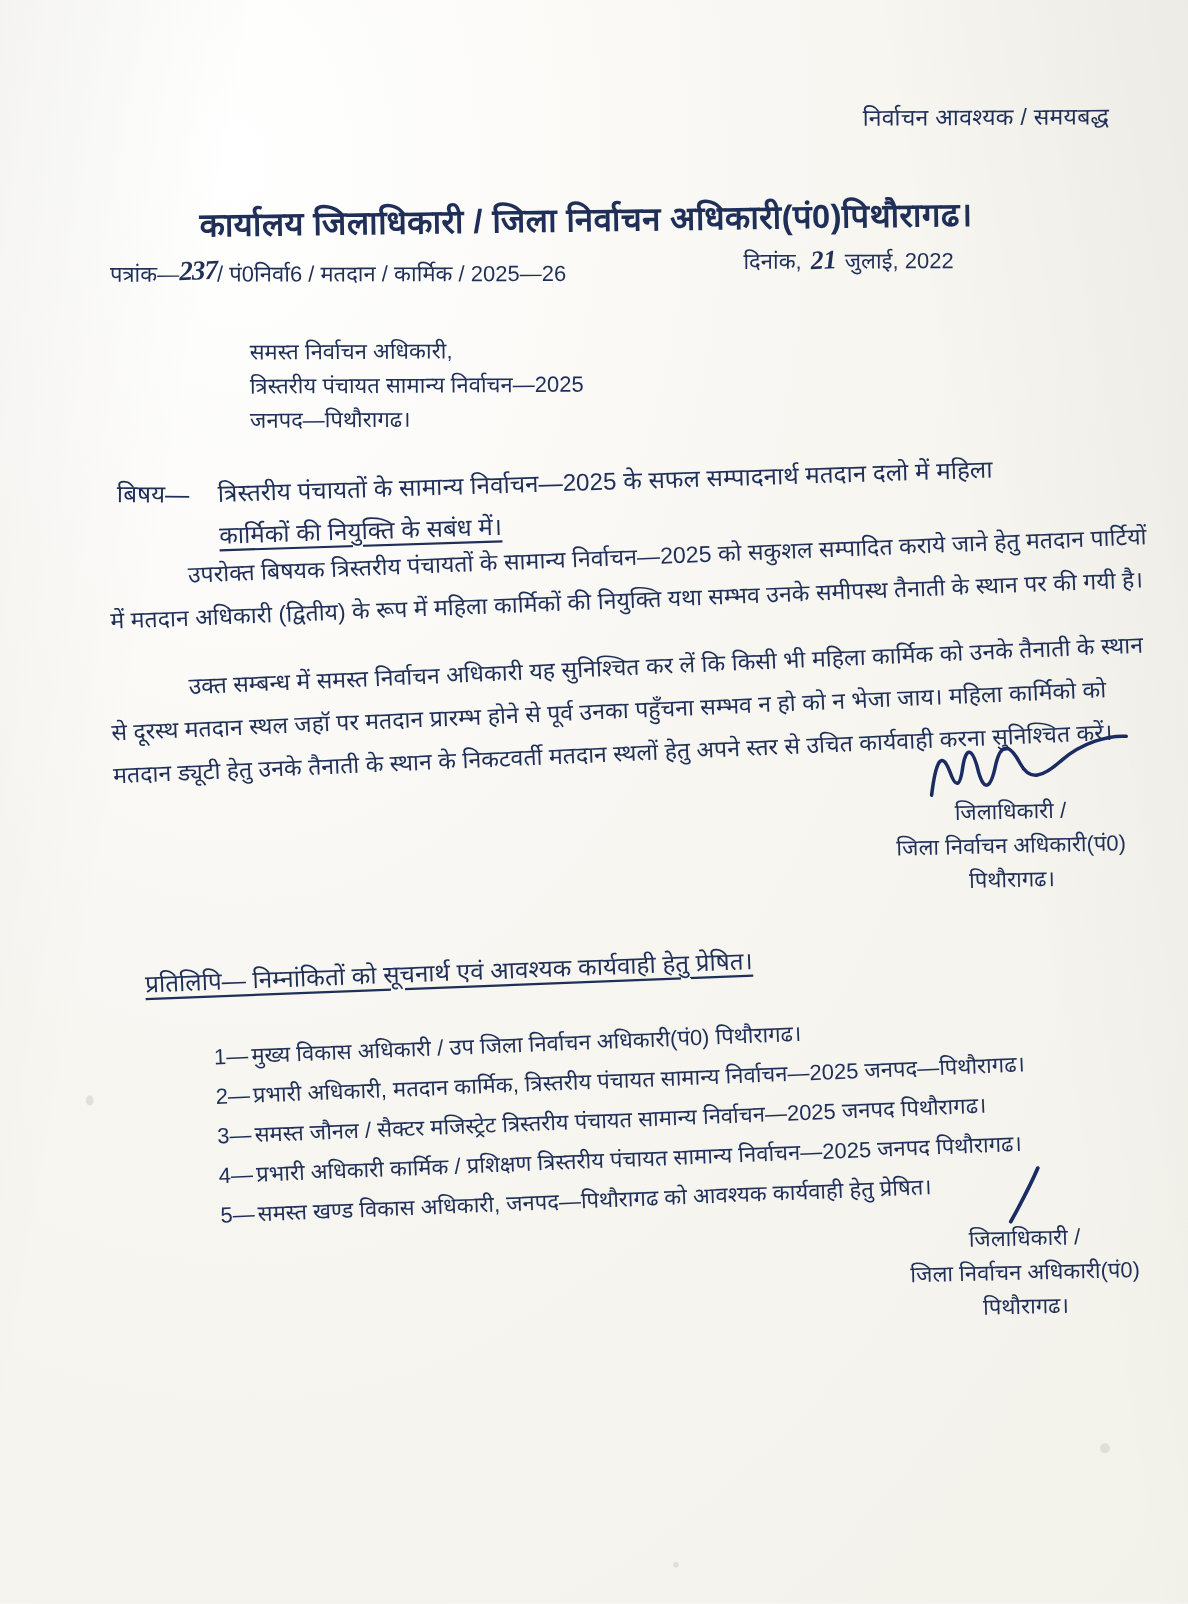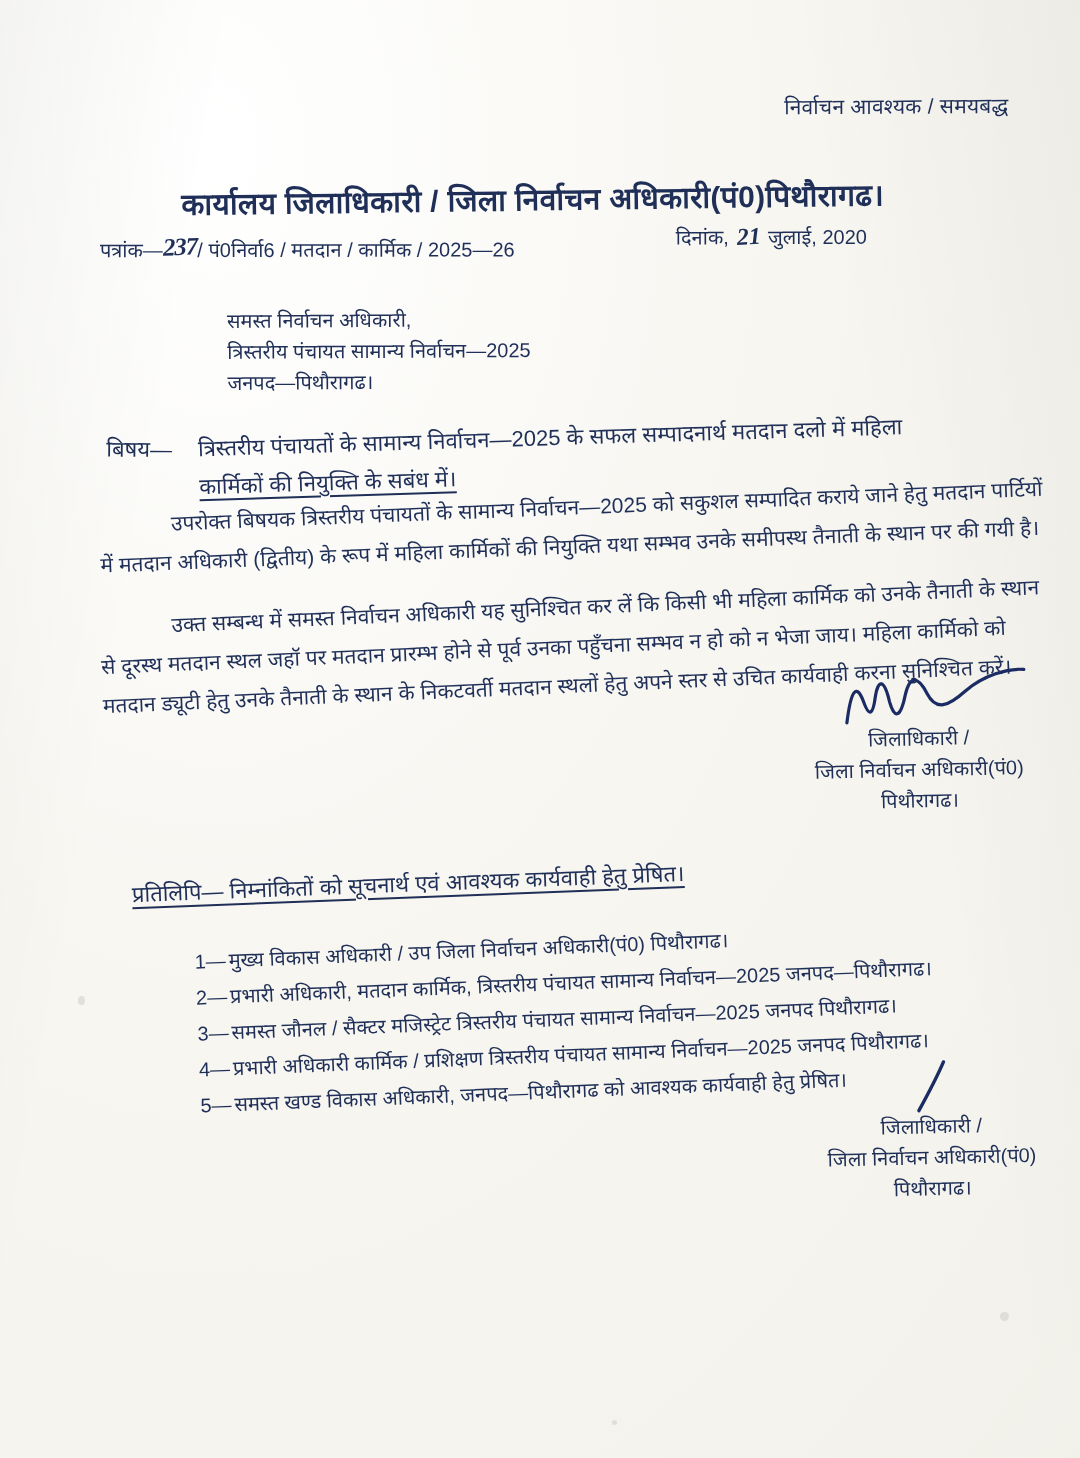--- a/index.html
+++ b/index.html
@@ -220,21 +220,21 @@
 
   <div class="office-title ink">कार्यालय जिलाधिकारी / जिला निर्वाचन अधिकारी(पं0)पिथौरागढ।</div>
 
   <div class="letter-no ink">
     <span>पत्रांक—</span><span class="hand">237</span><span>/ पं0निर्वा6 / मतदान / कार्मिक / 2025—26</span>
   </div>
 
   <div class="date-line ink">
     <span>दिनांक,</span>
     <span class="hand">21</span>
-    <span>जुलाई, 2020</span>
+    <span>जुलाई, 2022</span>
   </div>
 
   <div class="addressee ink">
     <div>समस्त निर्वाचन अधिकारी,</div>
     <div>त्रिस्तरीय पंचायत सामान्य निर्वाचन—2025</div>
     <div>जनपद—पिथौरागढ।</div>
   </div>
 
   <div class="subject-label ink">बिषय—</div>
   <div class="subject-text ink">

